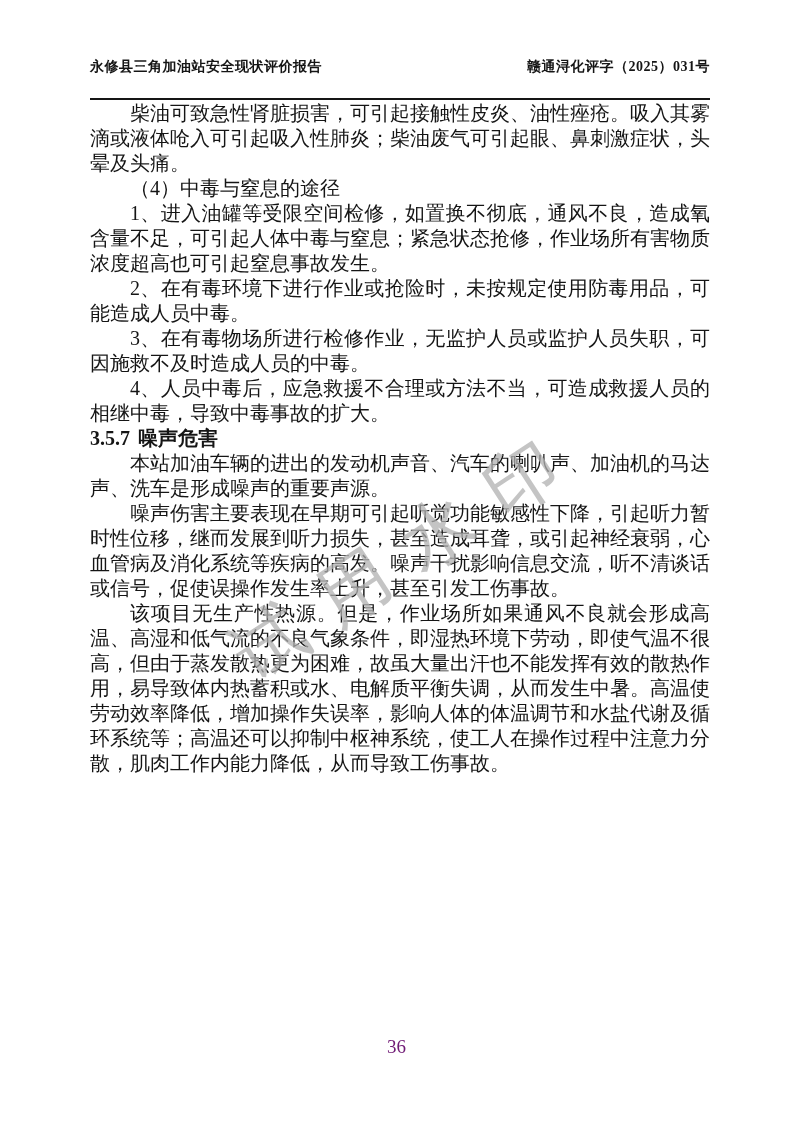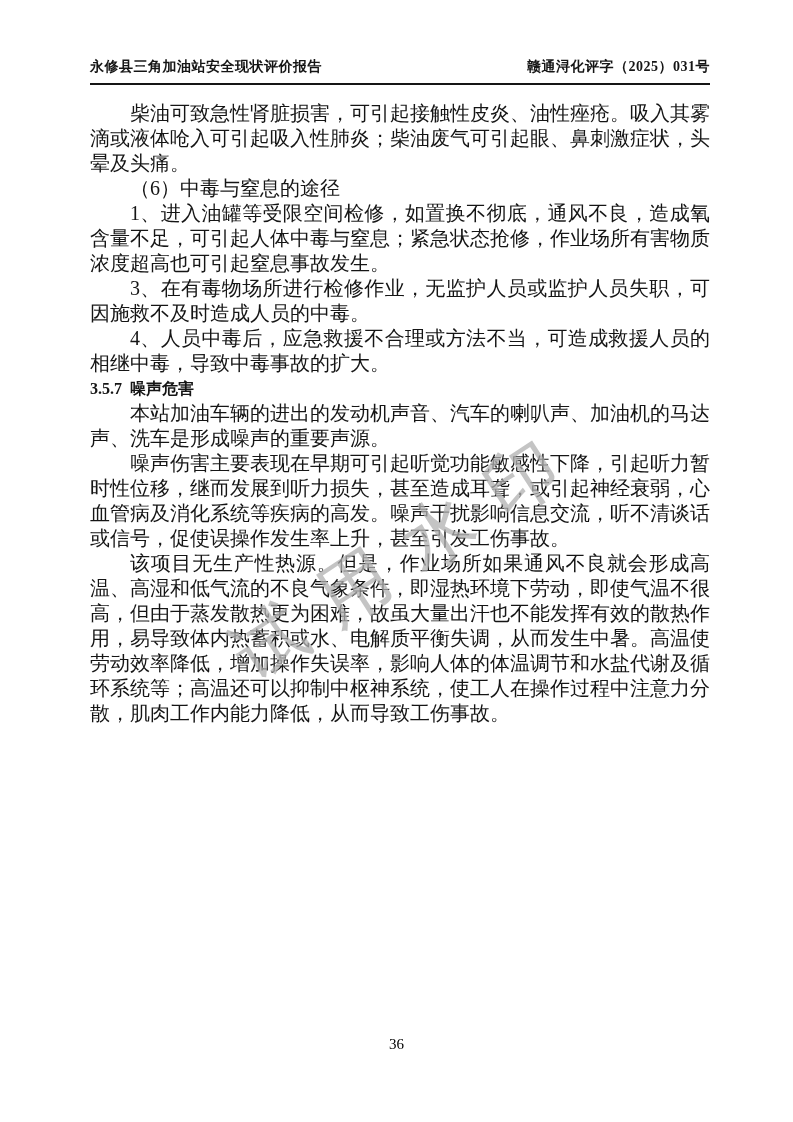--- a/index.html
+++ b/index.html
@@ -9,67 +9,68 @@
     margin:0 auto;
     background:#ffffff;
     color:#151515;
     font-family:"Liberation Serif","DejaVu Serif",serif;
     overflow:hidden;
   }
   .header{
     position:absolute;left:90px;top:58px;width:620px;
     display:flex;justify-content:space-between;align-items:flex-end;
     border-bottom:2px solid #151515;
-    padding-bottom:7px;
+    padding-bottom:22px;
     font-size:14px;font-weight:600;letter-spacing:0.5px;
   }
   .content{
     position:absolute;left:90px;top:101px;width:620px;
     font-size:20px;line-height:25px;
   }
   .para{
     margin:0;text-indent:2em;text-align:justify;
     word-break:break-all;
   }
   .heading{
     margin:0;text-indent:0;font-weight:bold;
     font-family:"Liberation Sans","DejaVu Sans",sans-serif;
-    font-size:16px;
+    font-size:20px;
   }
   .heading .h-num{
     font-family:"Liberation Serif","DejaVu Serif",serif;
     font-weight:bold;margin-right:8px;
   }
   .watermark{
     position:absolute;left:240px;top:614px;
     transform:rotate(-33deg);transform-origin:0 50%;
     font-family:"Liberation Sans","DejaVu Sans",sans-serif;
     font-size:72px;letter-spacing:28px;white-space:nowrap;
     color:rgba(176,176,176,0.75);
     pointer-events:none;z-index:5;
   }
   .footer{
     position:absolute;left:0;top:1036px;width:100%;
-    text-align:center;font-size:15px;color:#000000;
+    text-align:center;font-size:19px;color:#701a75;
   }
 </style>
 </head>
 <body>
 
 <div class="page">
 
   <div class="header">
     <span>永修县三角加油站安全现状评价报告</span>
     <span>赣通浔化评字（2025）031号</span>
   </div>
 
   <div class="content">
     <p class="para">柴油可致急性肾脏损害，可引起接触性皮炎、油性痤疮。吸入其雾滴或液体呛入可引起吸入性肺炎；柴油废气可引起眼、鼻刺激症状，头晕及头痛。</p>
-    <p class="para">（6）中毒与窒息的途径</p>
+    <p class="para">（4）中毒与窒息的途径</p>
     <p class="para">1、进入油罐等受限空间检修，如置换不彻底，通风不良，造成氧含量不足，可引起人体中毒与窒息；紧急状态抢修，作业场所有害物质浓度超高也可引起窒息事故发生。</p>
+    <p class="para">2、在有毒环境下进行作业或抢险时，未按规定使用防毒用品，可能造成人员中毒。</p>
     <p class="para">3、在有毒物场所进行检修作业，无监护人员或监护人员失职，可因施救不及时造成人员的中毒。</p>
     <p class="para">4、人员中毒后，应急救援不合理或方法不当，可造成救援人员的相继中毒，导致中毒事故的扩大。</p>
     <p class="heading"><span class="h-num">3.5.7</span><span>噪声危害</span></p>
     <p class="para">本站加油车辆的进出的发动机声音、汽车的喇叭声、加油机的马达声、洗车是形成噪声的重要声源。</p>
     <p class="para">噪声伤害主要表现在早期可引起听觉功能敏感性下降，引起听力暂时性位移，继而发展到听力损失，甚至造成耳聋，或引起神经衰弱，心血管病及消化系统等疾病的高发。噪声干扰影响信息交流，听不清谈话或信号，促使误操作发生率上升，甚至引发工伤事故。</p>
     <p class="para">该项目无生产性热源。但是，作业场所如果通风不良就会形成高温、高湿和低气流的不良气象条件，即湿热环境下劳动，即使气温不很高，但由于蒸发散热更为困难，故虽大量出汗也不能发挥有效的散热作用，易导致体内热蓄积或水、电解质平衡失调，从而发生中暑。高温使劳动效率降低，增加操作失误率，影响人体的体温调节和水盐代谢及循环系统等；高温还可以抑制中枢神系统，使工人在操作过程中注意力分散，肌肉工作内能力降低，从而导致工伤事故。</p>
   </div>
 
   <div class="watermark">试用水印</div>
 

